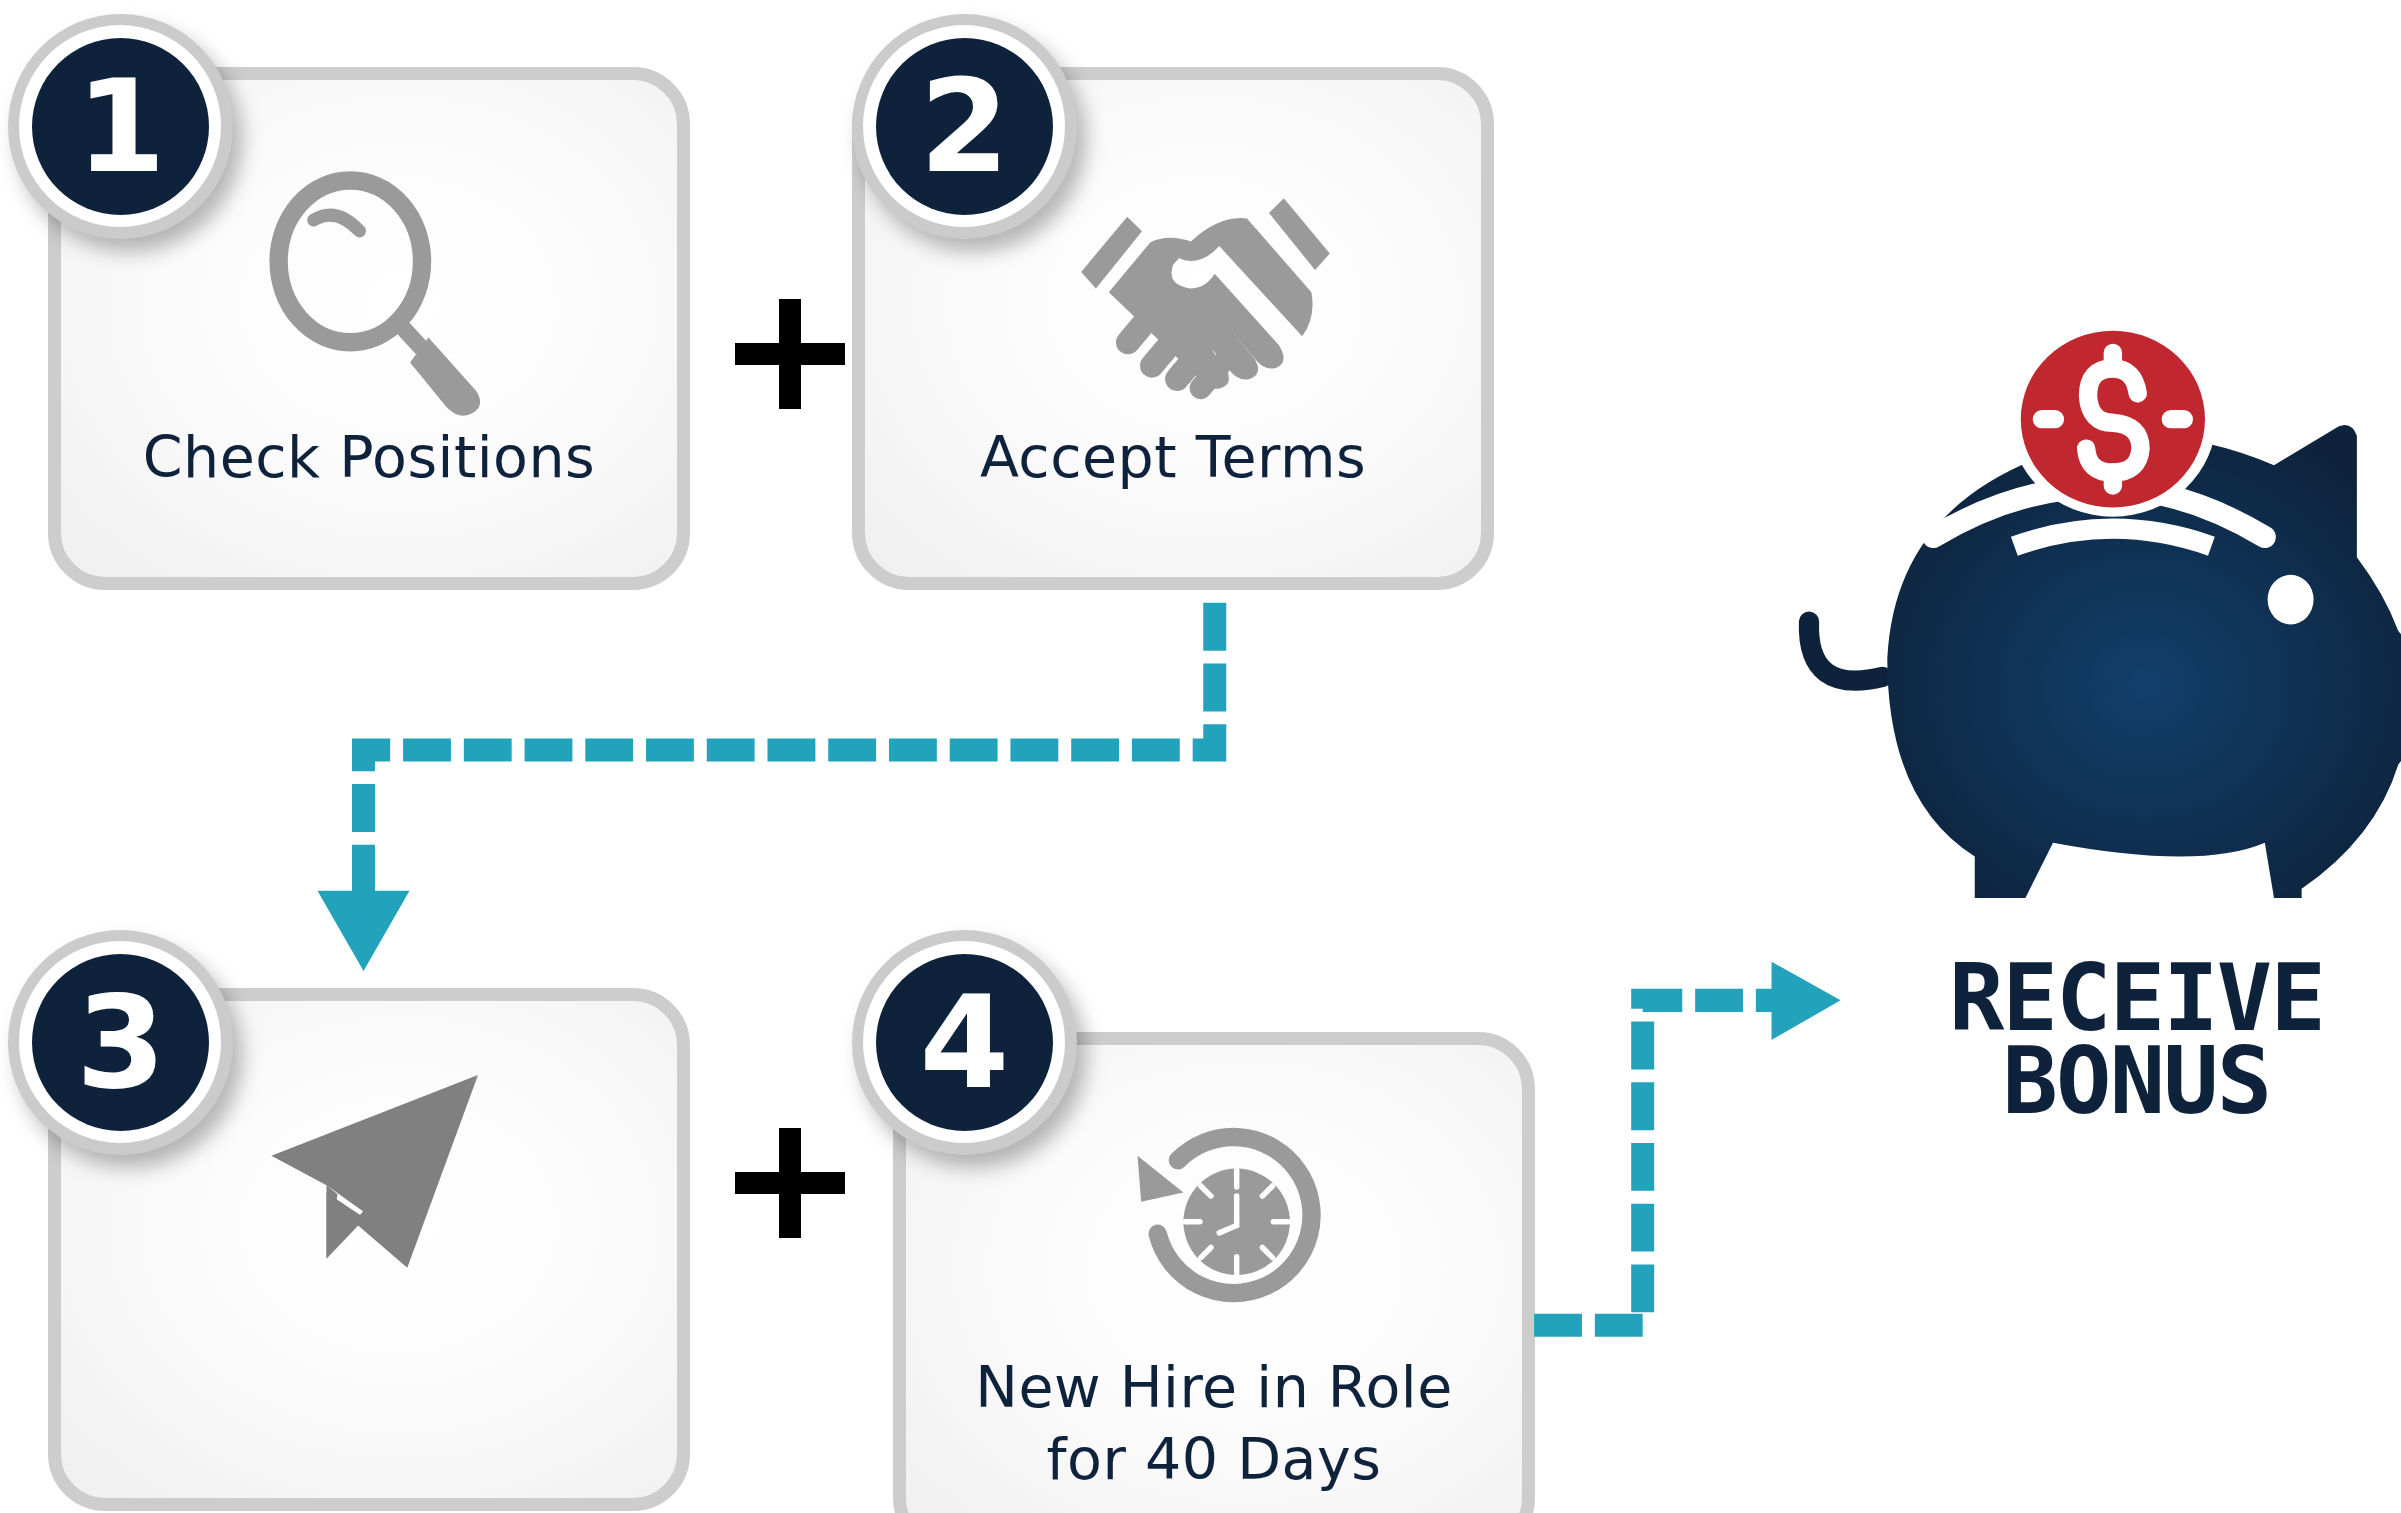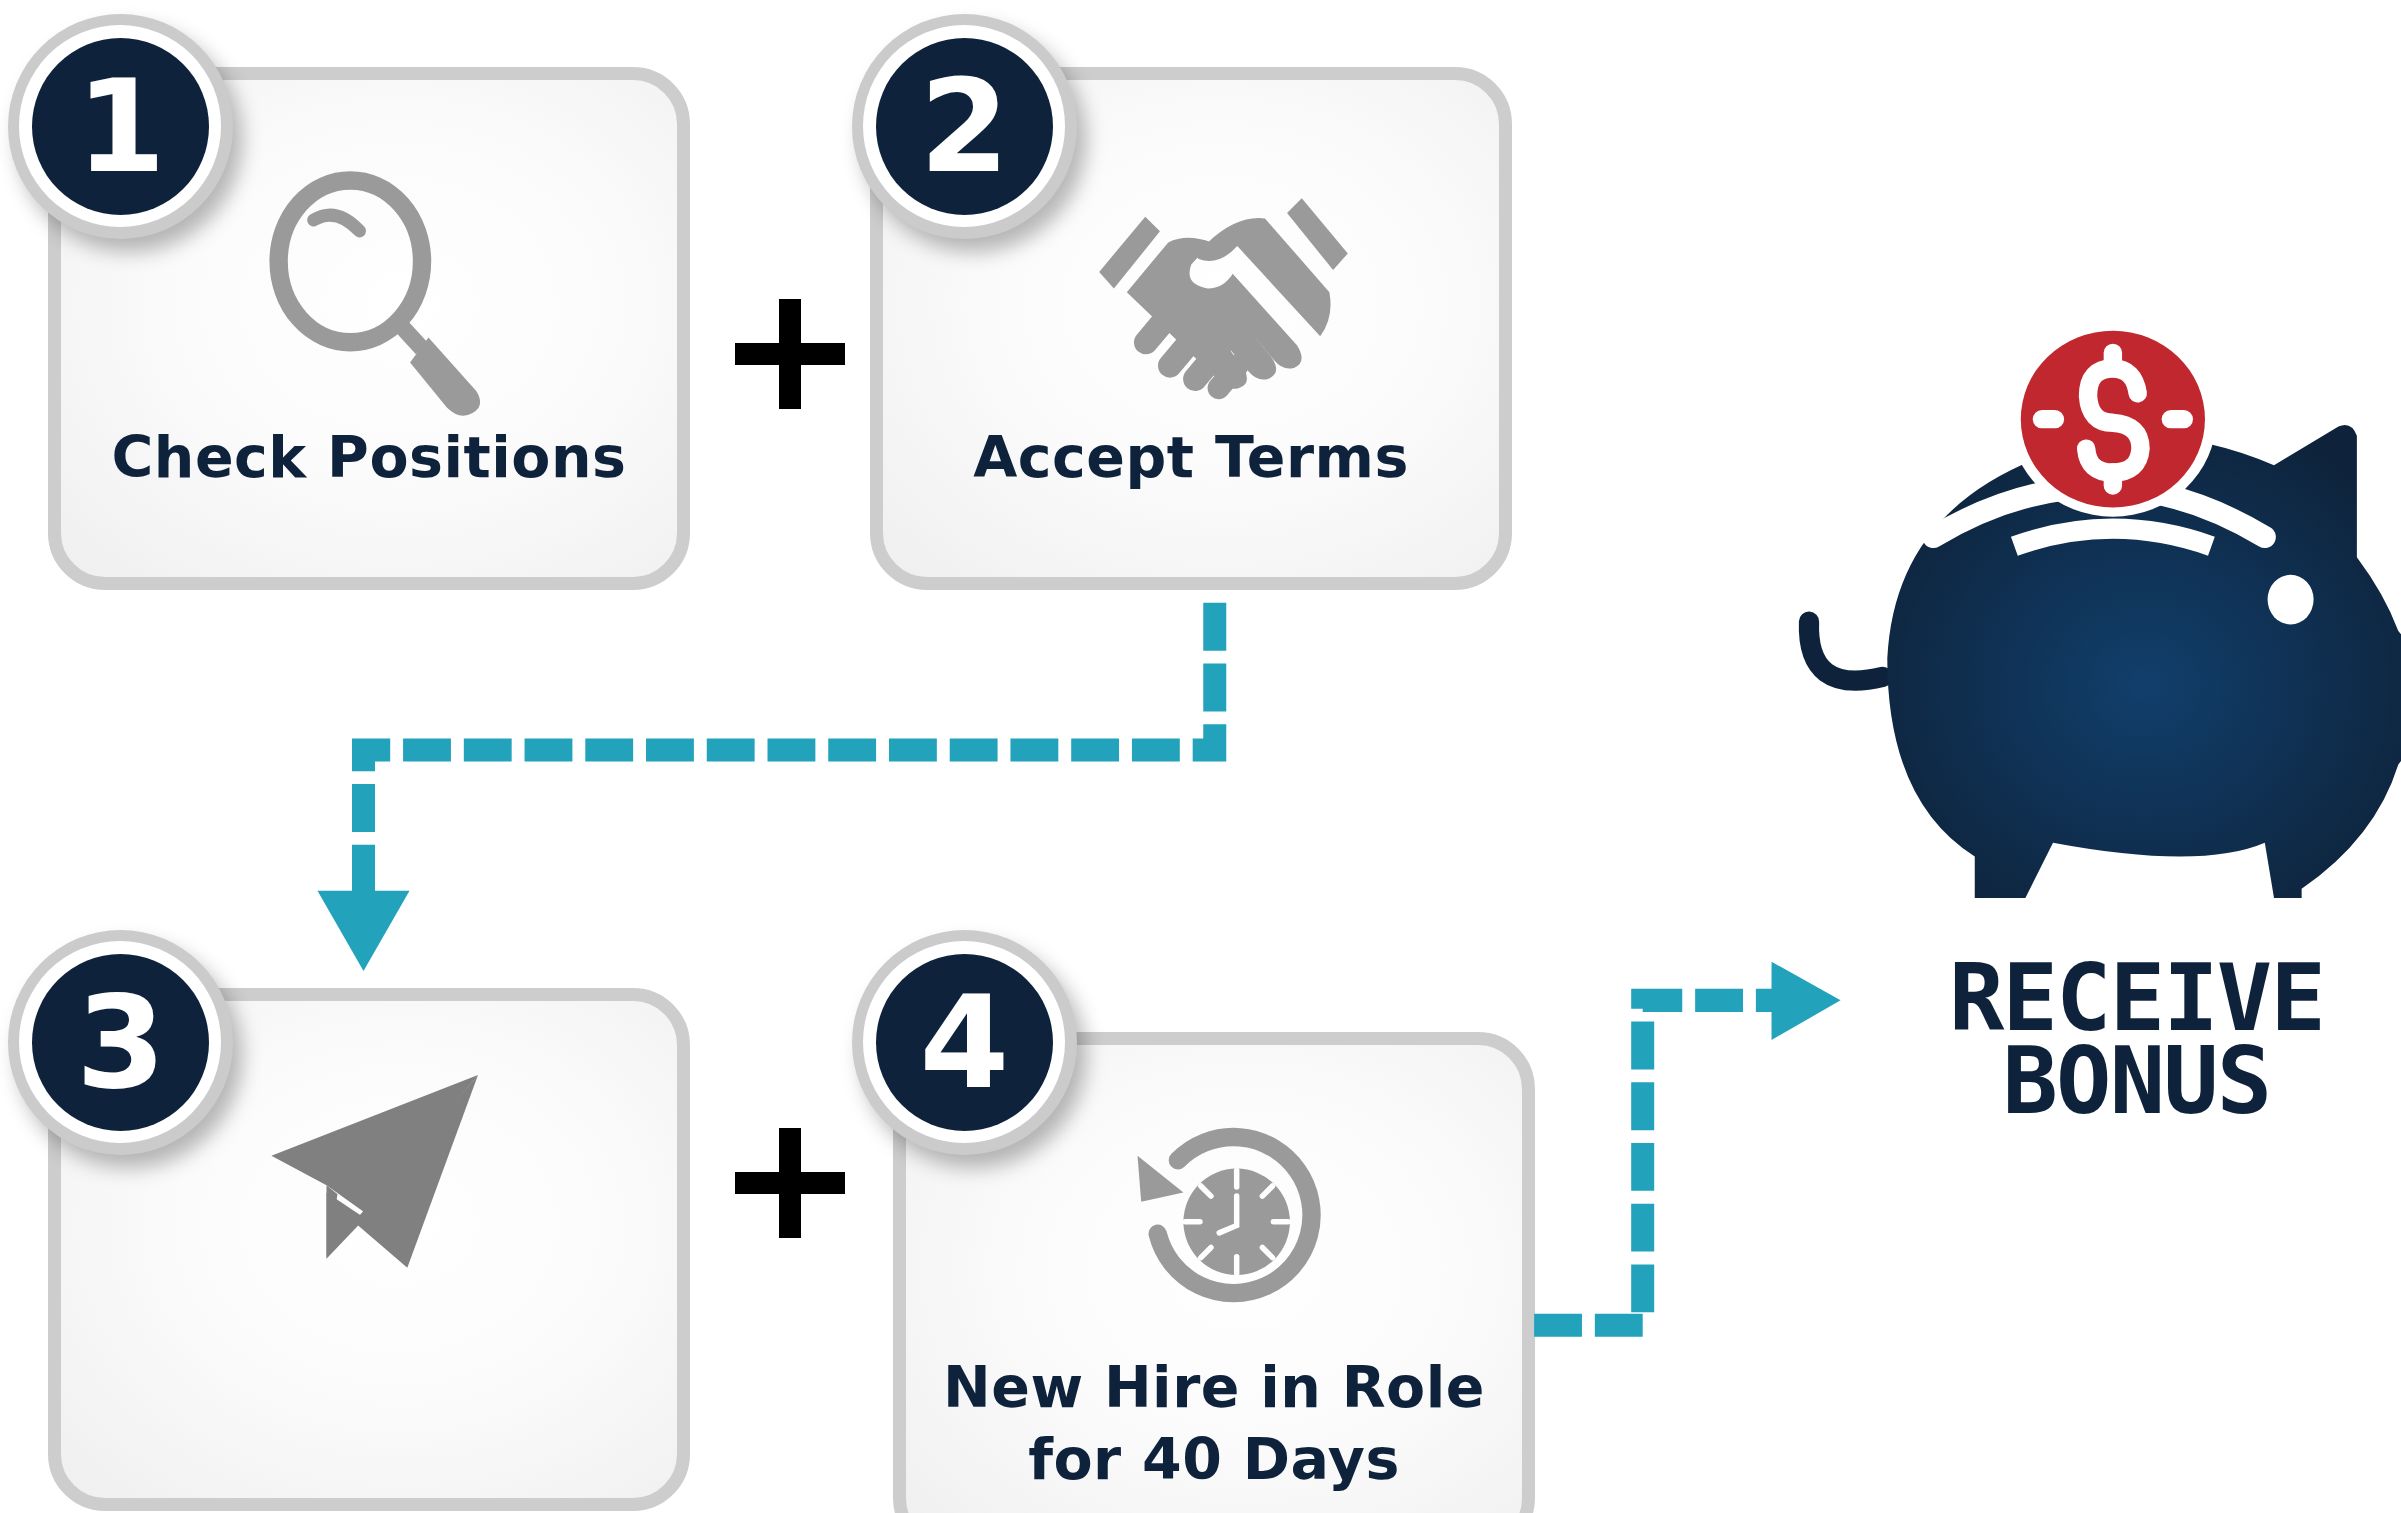--- a/index.html
+++ b/index.html
@@ -5,21 +5,21 @@
   html, body { margin:0; padding:0; background:#ffffff; }
   body { width:2401px; height:1513px; position:relative; overflow:hidden;
          font-family:"DejaVu Sans", "Liberation Sans", sans-serif; }
   .card {
     position:absolute; width:642px; height:523px; box-sizing:border-box;
     border:13px solid #cdcdcd; border-radius:57px;
     background: radial-gradient(ellipse at 55% 45%, #ffffff 0%, #fbfbfb 45%, #efefef 100%);
   }
   .card .label {
     position:absolute; left:0; right:0; text-align:center;
-    color:#0e233b; font-size:57px; line-height:72px; font-weight:700;
+    color:#0e233b; font-size:57px; line-height:72px; font-weight:400;
     letter-spacing:0.5px;
   }
   .card .icon { position:absolute; }
   .badge {
     position:absolute; width:225px; height:225px; border-radius:50%;
     background:#cbcbcb;
     box-shadow: 9.2px 13px 20px rgba(0,0,0,0.28);
   }
   .badge .ring {
     position:absolute; left:11px; top:11px; width:202px; height:202px; border-radius:50%;
@@ -60,21 +60,21 @@
 <div class="badge" style="left:8.3px; top:14px;">
   <div class="ring"></div>
   <div class="disc">1</div>
 </div>
 
 <div class="plus" style="left:735px; top:299px;">
   <div class="h"></div>
     <div class="v"></div>
 </div>
 
-<div class="card" style="left:870px; top:67px;">
+<div class="card" style="left:852px; top:67px;">
   <svg class="icon" style="left:216px; top:109px;" width="249" height="221" viewBox="0 0 270 240">
     <g fill="#9a9a9a">
       <polygon points="0,90 50,30 66,46 16,108"></polygon>
       <polygon points="270,70 220,10 204,26 254,88"></polygon>
       <path d="M30,112 L 75,58 Q 95,48 122,58 L 100,82 Q 92,104 118,108 Q 135,108 145,92 L 215,170 Q 226,188 212,194 Q 200,198 190,186 L 160,150 L 188,184 Q 198,200 184,206 Q 172,210 162,198 L 135,166 L 158,196 Q 165,212 152,216 Q 140,220 130,208 Z"></path>
       <path d="M118,58 Q 150,28 180,32 L 250,112 Q 255,140 240,160 L 150,62 Q 130,84 108,76 Q 96,66 118,58 Z"></path>
       <rect x="50" y="120" width="26" height="64" rx="13" transform="rotate(40 63 152)"></rect>
       <rect x="78" y="140" width="26" height="70" rx="13" transform="rotate(40 91 175)"></rect>
       <rect x="104" y="158" width="26" height="66" rx="13" transform="rotate(40 117 191)"></rect>
       <rect x="128" y="176" width="24" height="56" rx="12" transform="rotate(40 140 204)"></rect>

